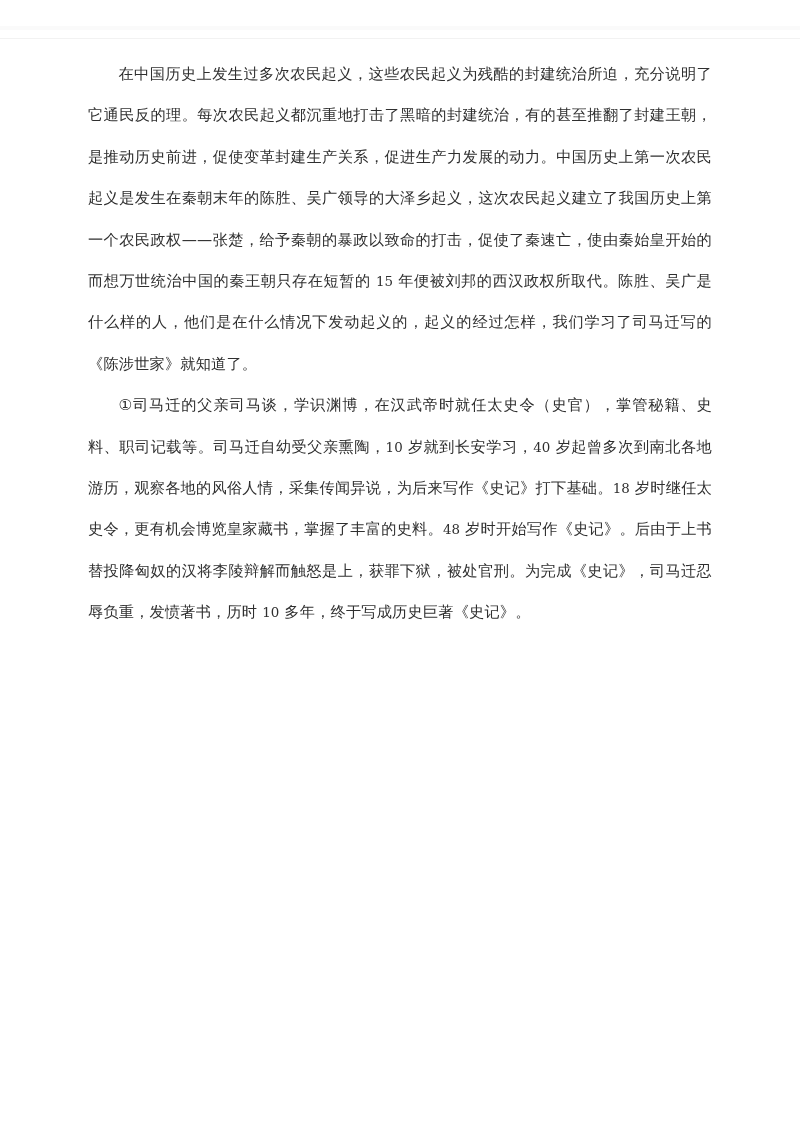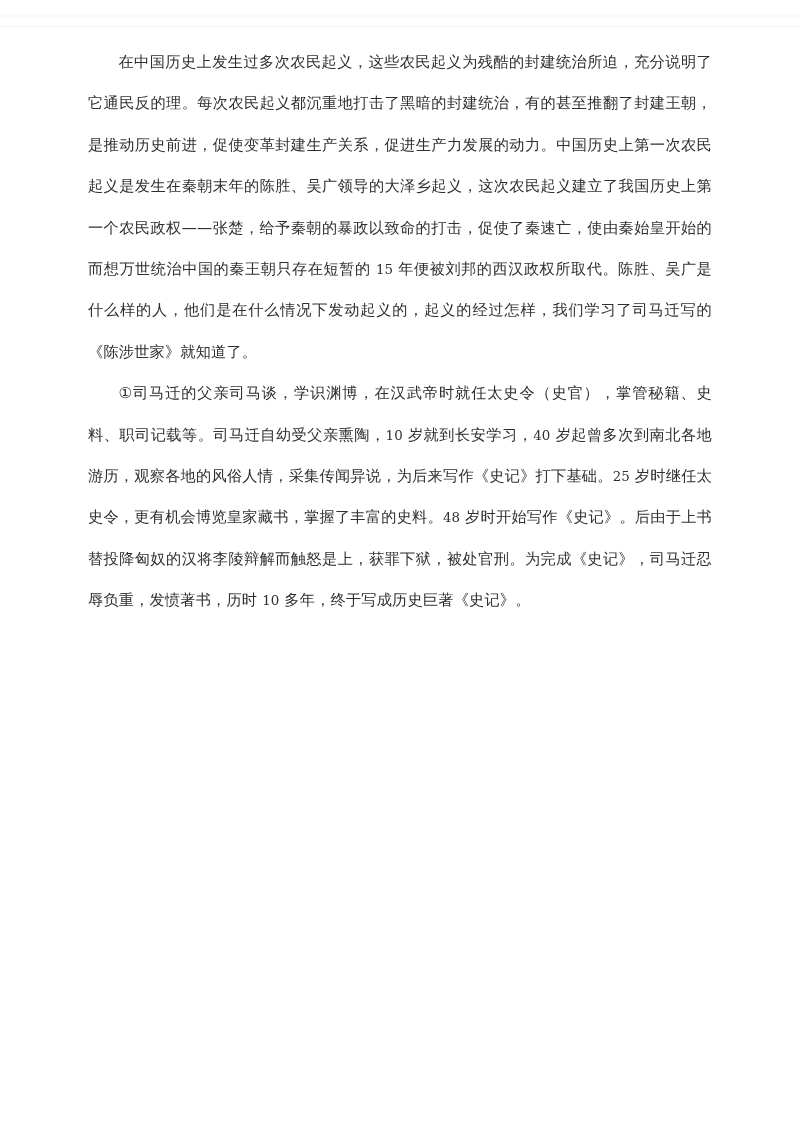--- a/index.html
+++ b/index.html
@@ -6,21 +6,21 @@
   html, body {
     margin: 0;
     padding: 0;
     background: #ffffff;
   }
 
   .page {
     position: relative;
     width: 800px;
     height: 898px;
-    margin: 4px auto;
+    margin: 16px auto;
     background: #ffffff;
     overflow: hidden;
     font-family: "DejaVu Sans", "Liberation Sans", sans-serif;
   }
 
   
   .scan-band {
     position: absolute;
     left: 0;
     width: 800px;
@@ -91,21 +91,21 @@
 <div class="page">
 
   <div class="scan-band top"></div>
   <div class="scan-hairline a"></div>
 
   <div class="body-copy">
 
     <p class="para">在中国历史上发生过多次农民起义，这些农民起义为残酷的封建统治所迫，充分说明了它通民反的理。每次农民起义都沉重地打击了黑暗的封建统治，有的甚至推翻了封建王朝，是推动历史前进，促使变革封建生产关系，促进生产力发展的动力。中国历史上第一次农民起义是发生在秦朝末年的陈胜、吴广领导的大泽乡起义，这次农民起义建立了我国历史上第一个农民政权——张楚，给予秦朝的暴政以致命的打击，促使了秦速亡，使由秦始皇开始的而想万世统治中国的秦王朝只存在短暂的 <span class="num">15</span> 年便被刘邦的西汉政权所取代。陈胜、吴广是什么样的人，他们是在什么情况下发动起义的，起义的经过怎样，我们学习了司马迁写的《陈涉世家》就知道了。</p>
 
 
-    <p class="para">①司马迁的父亲司马谈，学识渊博，在汉武帝时就任太史令（史官），掌管秘籍、史料、职司记载等。司马迁自幼受父亲熏陶，<span class="num">10</span> 岁就到长安学习，<span class="num">40</span> 岁起曾多次到南北各地游历，观察各地的风俗人情，采集传闻异说，为后来写作《史记》打下基础。<span class="num">25</span> 岁时继任太史令，更有机会博览皇家藏书，掌握了丰富的史料。<span class="num">48</span> 岁时开始写作《史记》。后由于上书替投降匈奴的汉将李陵辩解而触怒是上，获罪下狱，被处官刑。为完成《史记》，司马迁忍辱负重，发愤著书，历时 <span class="num">10</span> 多年，终于写成历史巨著《史记》。</p>
+    <p class="para">①司马迁的父亲司马谈，学识渊博，在汉武帝时就任太史令（史官），掌管秘籍、史料、职司记载等。司马迁自幼受父亲熏陶，<span class="num">10</span> 岁就到长安学习，<span class="num">40</span> 岁起曾多次到南北各地游历，观察各地的风俗人情，采集传闻异说，为后来写作《史记》打下基础。<span class="num">18</span> 岁时继任太史令，更有机会博览皇家藏书，掌握了丰富的史料。<span class="num">48</span> 岁时开始写作《史记》。后由于上书替投降匈奴的汉将李陵辩解而触怒是上，获罪下狱，被处官刑。为完成《史记》，司马迁忍辱负重，发愤著书，历时 <span class="num">10</span> 多年，终于写成历史巨著《史记》。</p>
 
 
 
   </div>
 
   <div class="watermark">vv99.net</div>
 
   <div class="scan-band bottom"></div>
   <div class="scan-hairline b"></div>
 

